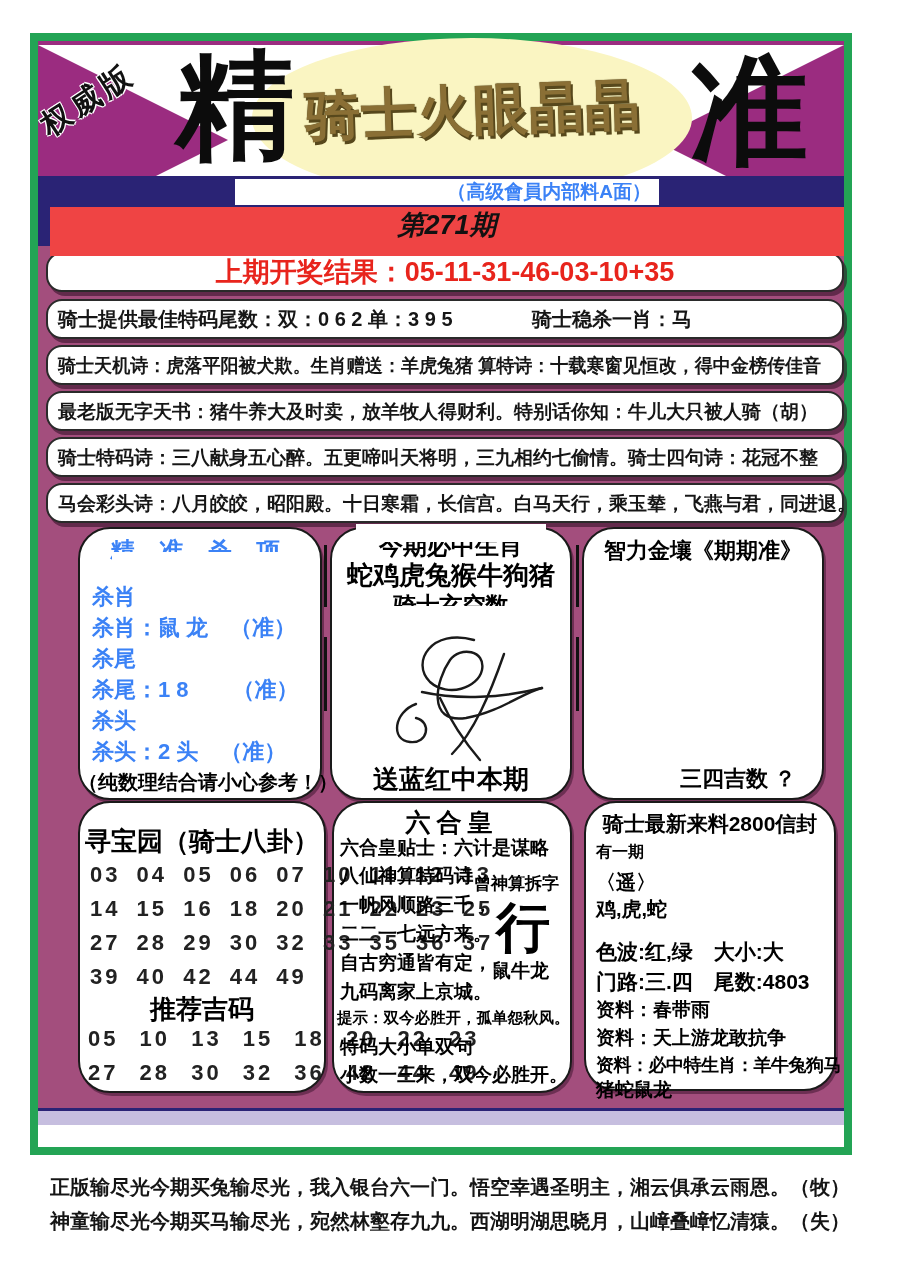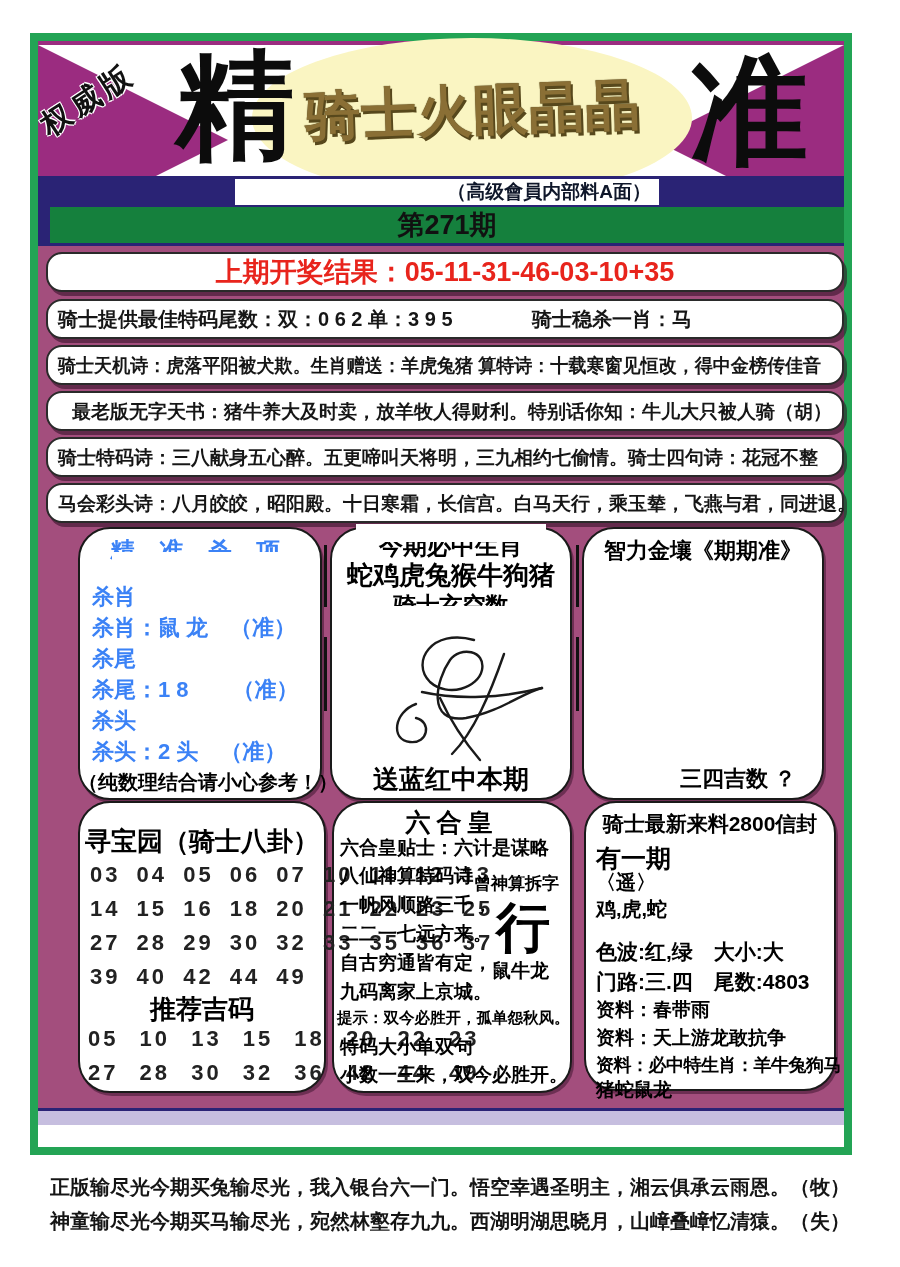--- a/index.html
+++ b/index.html
@@ -16,23 +16,23 @@
   .ellipse { left:252px; top:38px; width:440px; height:160px; border-radius:50%; background:#faf5c2; z-index:2; }
   .corner { left:44px; top:108px; font-size:30px; font-weight:700; color:#111;
             transform:rotate(-33deg); transform-origin:left center; letter-spacing:5px; z-index:3;
             text-shadow:-1px -1px 0 #fff, 1px -1px 0 #fff, -1px 1px 0 #fff, 1px 1px 0 #fff; }
   .bigchar { font-size:118px; font-weight:900; color:#0c0c0c; z-index:4; line-height:1; }
   .goldtitle { left:258px; top:74px; width:430px; text-align:center; font-size:55px; font-weight:900;
                color:#8a6f35; letter-spacing:1px; transform:rotate(-2deg); z-index:3;
                text-shadow:2px 3px 0 #57481c, 0 0 1px #3a3008; white-space:nowrap; }
   .navy { left:38px; top:176px; width:806px; height:70px; background:#2a2375; z-index:4; }
   .memberbox { left:235px; top:179px; width:424px; height:26px; background:#ffffff; z-index:5;
-               font-size:19px; font-weight:700; color:#0f172a; text-align:right; padding-right:8px; line-height:26px; }
-  .issuerow { left:50px; top:207px; width:794px; height:36px; background:#15803d; z-index:5;
-              font-size:27px; font-weight:700; color:#111; text-align:center; line-height:36px; }
+               font-size:19px; font-weight:700; color:#3b82f6; text-align:right; padding-right:8px; line-height:26px; }
+  .issuerow { left:50px; top:207px; width:794px; height:49px; background:#ef4444; z-index:5;
+              font-size:27px; font-weight:700; color:#111; text-align:center; line-height:36px;font-style:italic; }
   .body-bg { left:38px; top:246px; width:806px; height:864px; background:#a34e7d; z-index:1; }
   .row { left:46px; width:798px; height:40px; background:#fff; border:2px solid #2a2a2a; border-radius:16px;
          z-index:3; line-height:37px; padding:0 10px; font-size:19px; font-weight:700; color:#161616;
          box-shadow:3px 4px 0 rgba(45,12,34,0.55); white-space:nowrap; }
   .box { background:#fff; border:2px solid #1a1a1a; border-radius:32px; z-index:3;
          box-shadow:2px 3px 0 rgba(45,12,34,0.45); }
   .bar { width:3px; background:#111; z-index:4; }
   .ct { text-align:center; }
   .ov { background:#ffffff; z-index:6; }
   .kline { font-size:22px; font-weight:700; color:#3b82f6; white-space:nowrap; z-index:5; }
@@ -67,21 +67,21 @@
   <div class="abs row ct" style="top:252px; font-size:27px; color:#e8241c; line-height:36px;">
     <span>上期开奖结果：05-11-31-46-03-10+35</span>
   </div>
   <div class="abs row" style="top:299px; font-size:20px;">
     <span>骑士提供最佳特码尾数：双：0 6 2 单：3 9 5</span>
     <span class="abs" style="left:484px; top:0;">骑士稳杀一肖：马</span>
   </div>
   <div class="abs row" style="top:345px;">
     <span class="abs nowrap" style="left:10px; transform:scaleX(0.95); transform-origin:0 50%;">骑士天机诗：虎落平阳被犬欺。生肖赠送：羊虎兔猪 算特诗：十载寒窗见恒改，得中金榜传佳音</span>
   </div>
-  <div class="abs row" style="top:391px;text-align:right;">
+  <div class="abs row" style="top:391px;">
     <span>最老版无字天书：猪牛养大及时卖，放羊牧人得财利。特别话你知：牛儿大只被人骑（胡）</span>
   </div>
   <div class="abs row" style="top:437px;">
     <span>骑士特码诗：三八献身五心醉。五更啼叫天将明，三九相约七偷情。骑士四句诗：花冠不整</span>
   </div>
   <div class="abs row" style="top:483px;">
     <span>马会彩头诗：八月皎皎，昭阳殿。十日寒霜，长信宫。白马天行，乘玉辇，飞燕与君，同进退。</span>
   </div>
 
   <div class="abs bar" style="left:324px; top:545px; height:62px;"></div>
@@ -141,21 +141,21 @@
   <div class="abs lh nowrap" style="left:340px; top:979px; font-size:19px; font-weight:700;">九码离家上京城。</div>
   <div class="abs lh nowrap" style="left:474px; top:872px; font-size:17px; font-weight:700;">曾神算拆字</div>
   <div class="abs lh" style="left:496px; top:892px; font-size:54px; font-weight:700;">行</div>
   <div class="abs lh" style="left:492px; top:958px; font-size:19px; font-weight:700;">鼠牛龙</div>
   <div class="abs lh nowrap" style="left:337px; top:1008px; font-size:15.5px; font-weight:700;">提示：双今必胜开，孤单怨秋风。</div>
   <div class="abs lh nowrap" style="left:340px; top:1034px; font-size:19px; font-weight:700;">特码大小单双句</div>
   <div class="abs lh nowrap" style="left:340px; top:1062px; font-size:19px; font-weight:700;">小数一三来，双今必胜开。</div>
 
   <div class="abs box" style="left:584px; top:801px; width:252px; height:290px;"></div>
   <div class="abs ct lh nowrap" style="left:584px; top:810px; width:252px; font-size:21px; font-weight:700;">骑士最新来料2800信封</div>
-  <div class="abs lh" style="left:596px; top:842px; font-size:25px; font-weight:700;">有一期</div>
+  <div class="abs lh" style="left:596px; top:842px; font-size:16px; font-weight:700;">有一期</div>
   <div class="abs lh" style="left:596px; top:869px; font-size:20px; font-weight:700;">〈遥〉</div>
   <div class="abs lh" style="left:596px; top:896px; font-size:20px; font-weight:700;">鸡,虎,蛇</div>
   <div class="abs lh nowrap" style="left:596px; top:938px; font-size:21px; font-weight:700;">色波:红,绿　大小:大</div>
   <div class="abs lh nowrap" style="left:596px; top:968px; font-size:21px; font-weight:700;">门路:三.四　尾数:4803</div>
   <div class="abs lh nowrap" style="left:596px; top:997px; font-size:19px; font-weight:700;">资料：春带雨</div>
   <div class="abs lh nowrap" style="left:596px; top:1025px; font-size:19px; font-weight:700;">资料：天上游龙敢抗争</div>
   <div class="abs lh nowrap" style="left:596px; top:1053px; font-size:18px; font-weight:700; letter-spacing:-0.5px;">资料：必中特生肖：羊牛兔狗马</div>
   <div class="abs lh nowrap" style="left:596px; top:1077px; font-size:19px; font-weight:700;">猪蛇鼠龙</div>
 
   <div class="abs strip-navy"></div>

